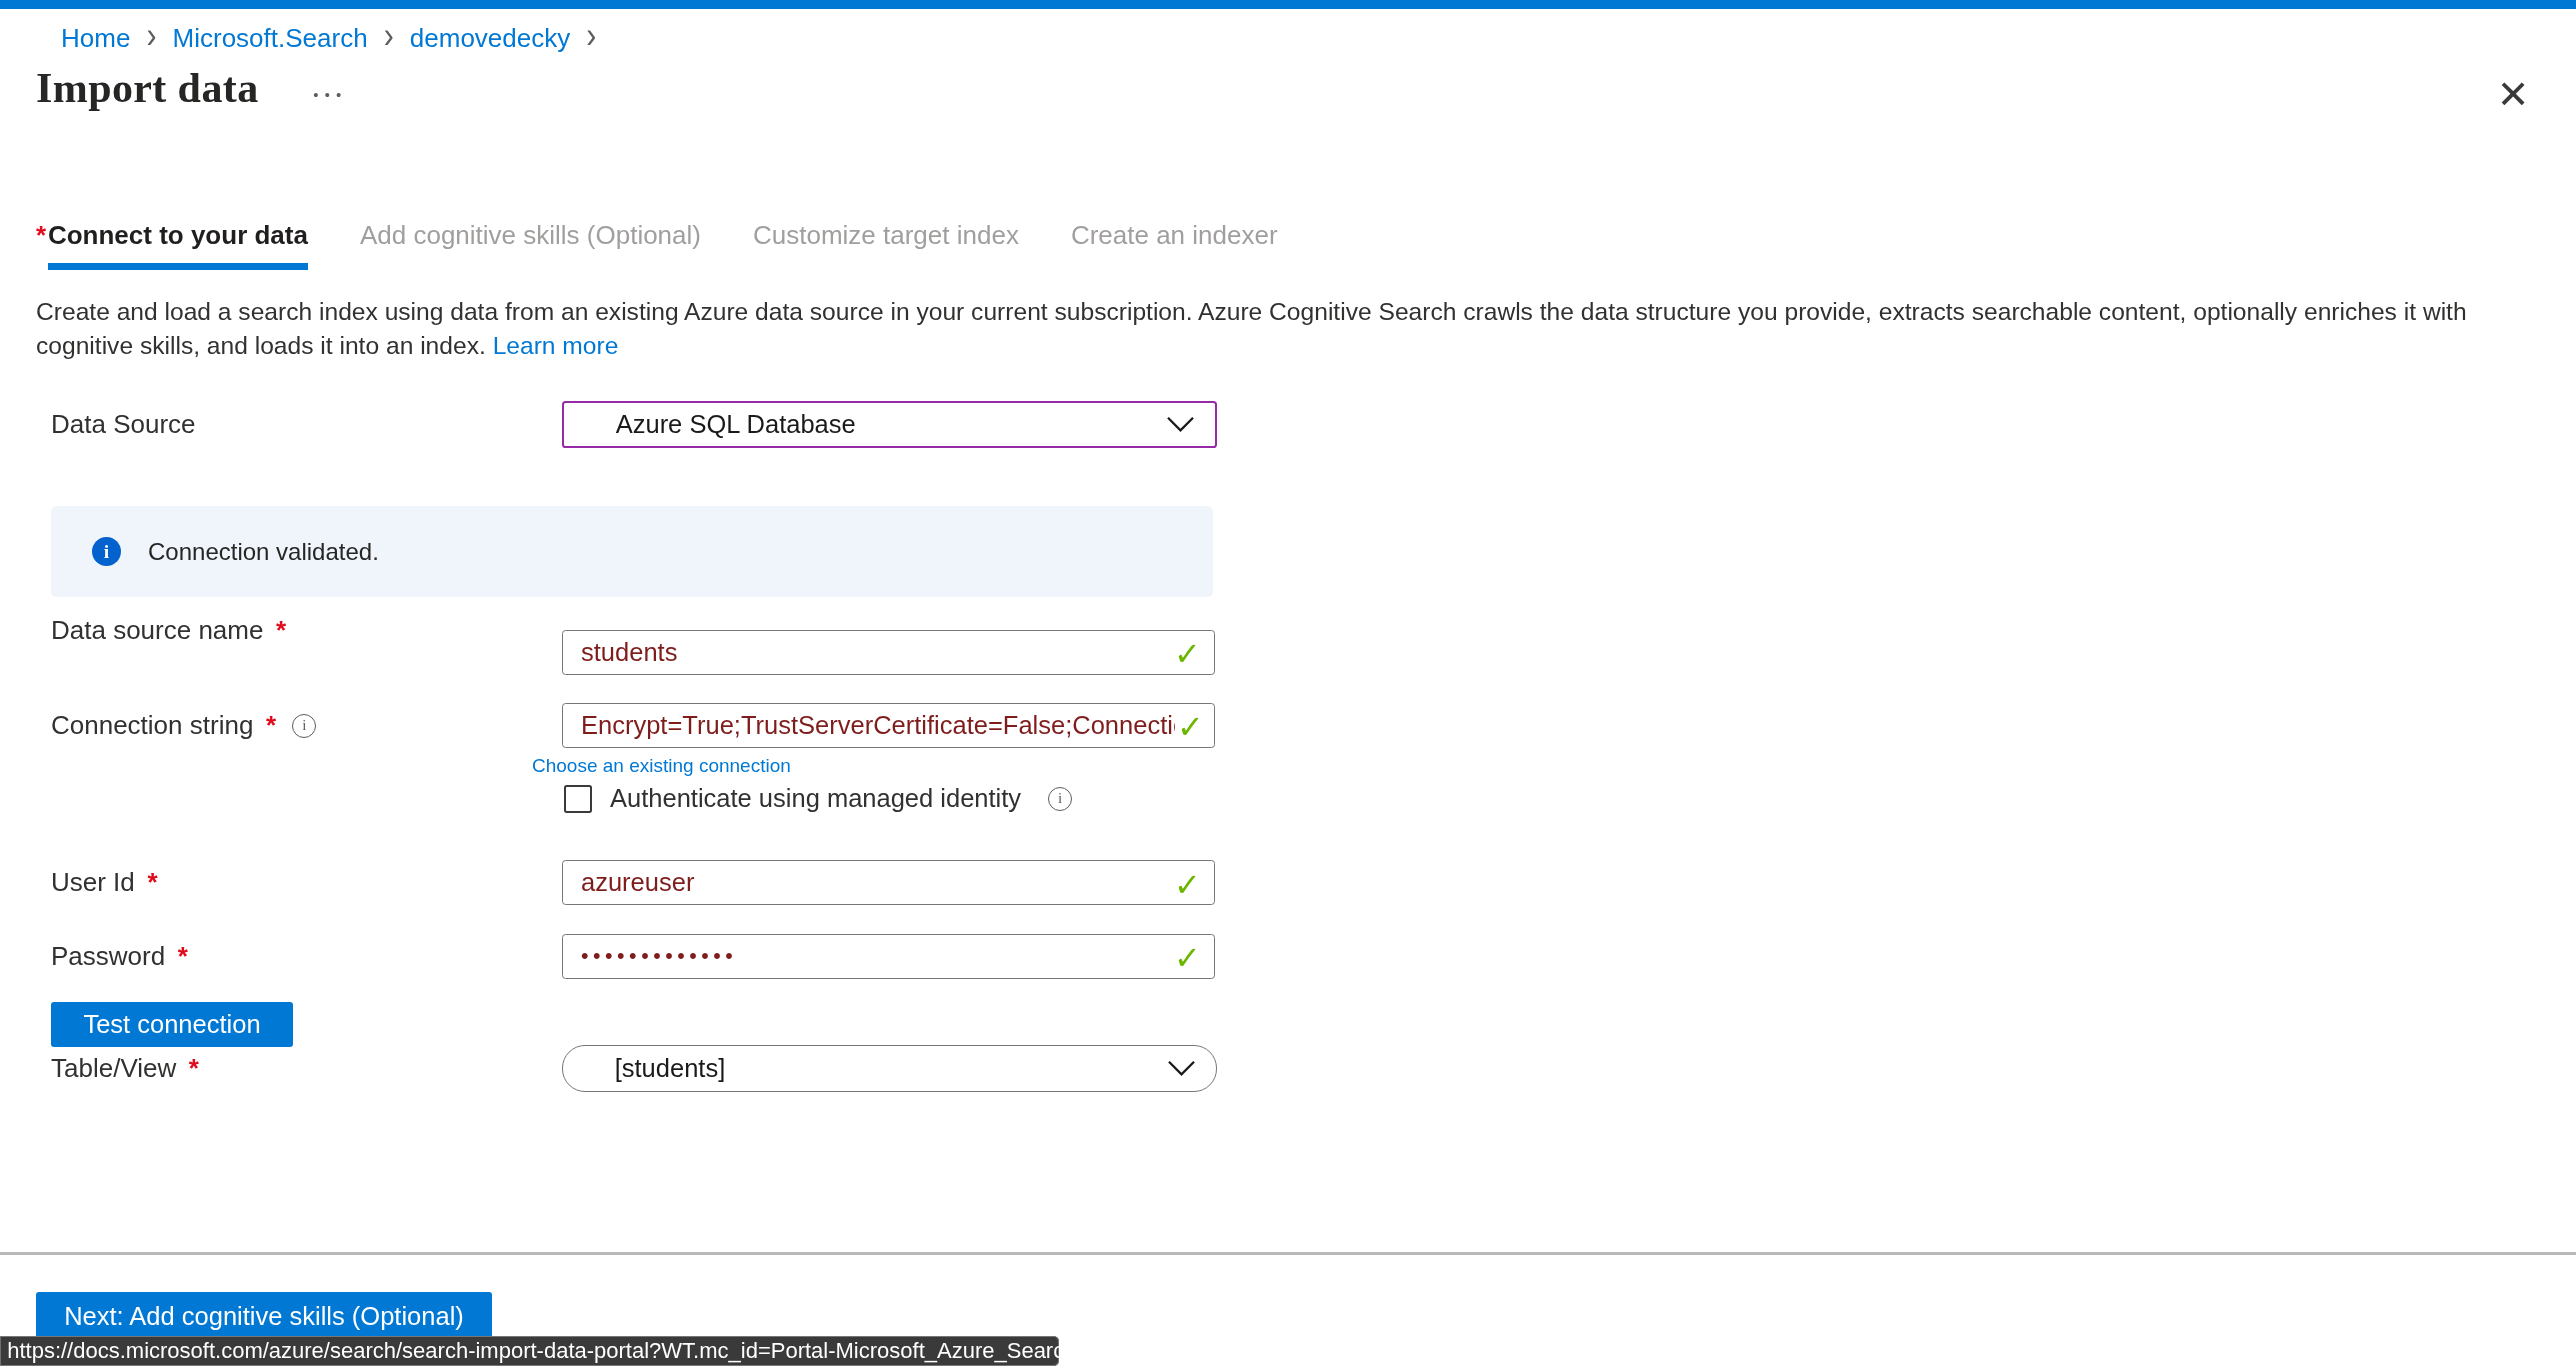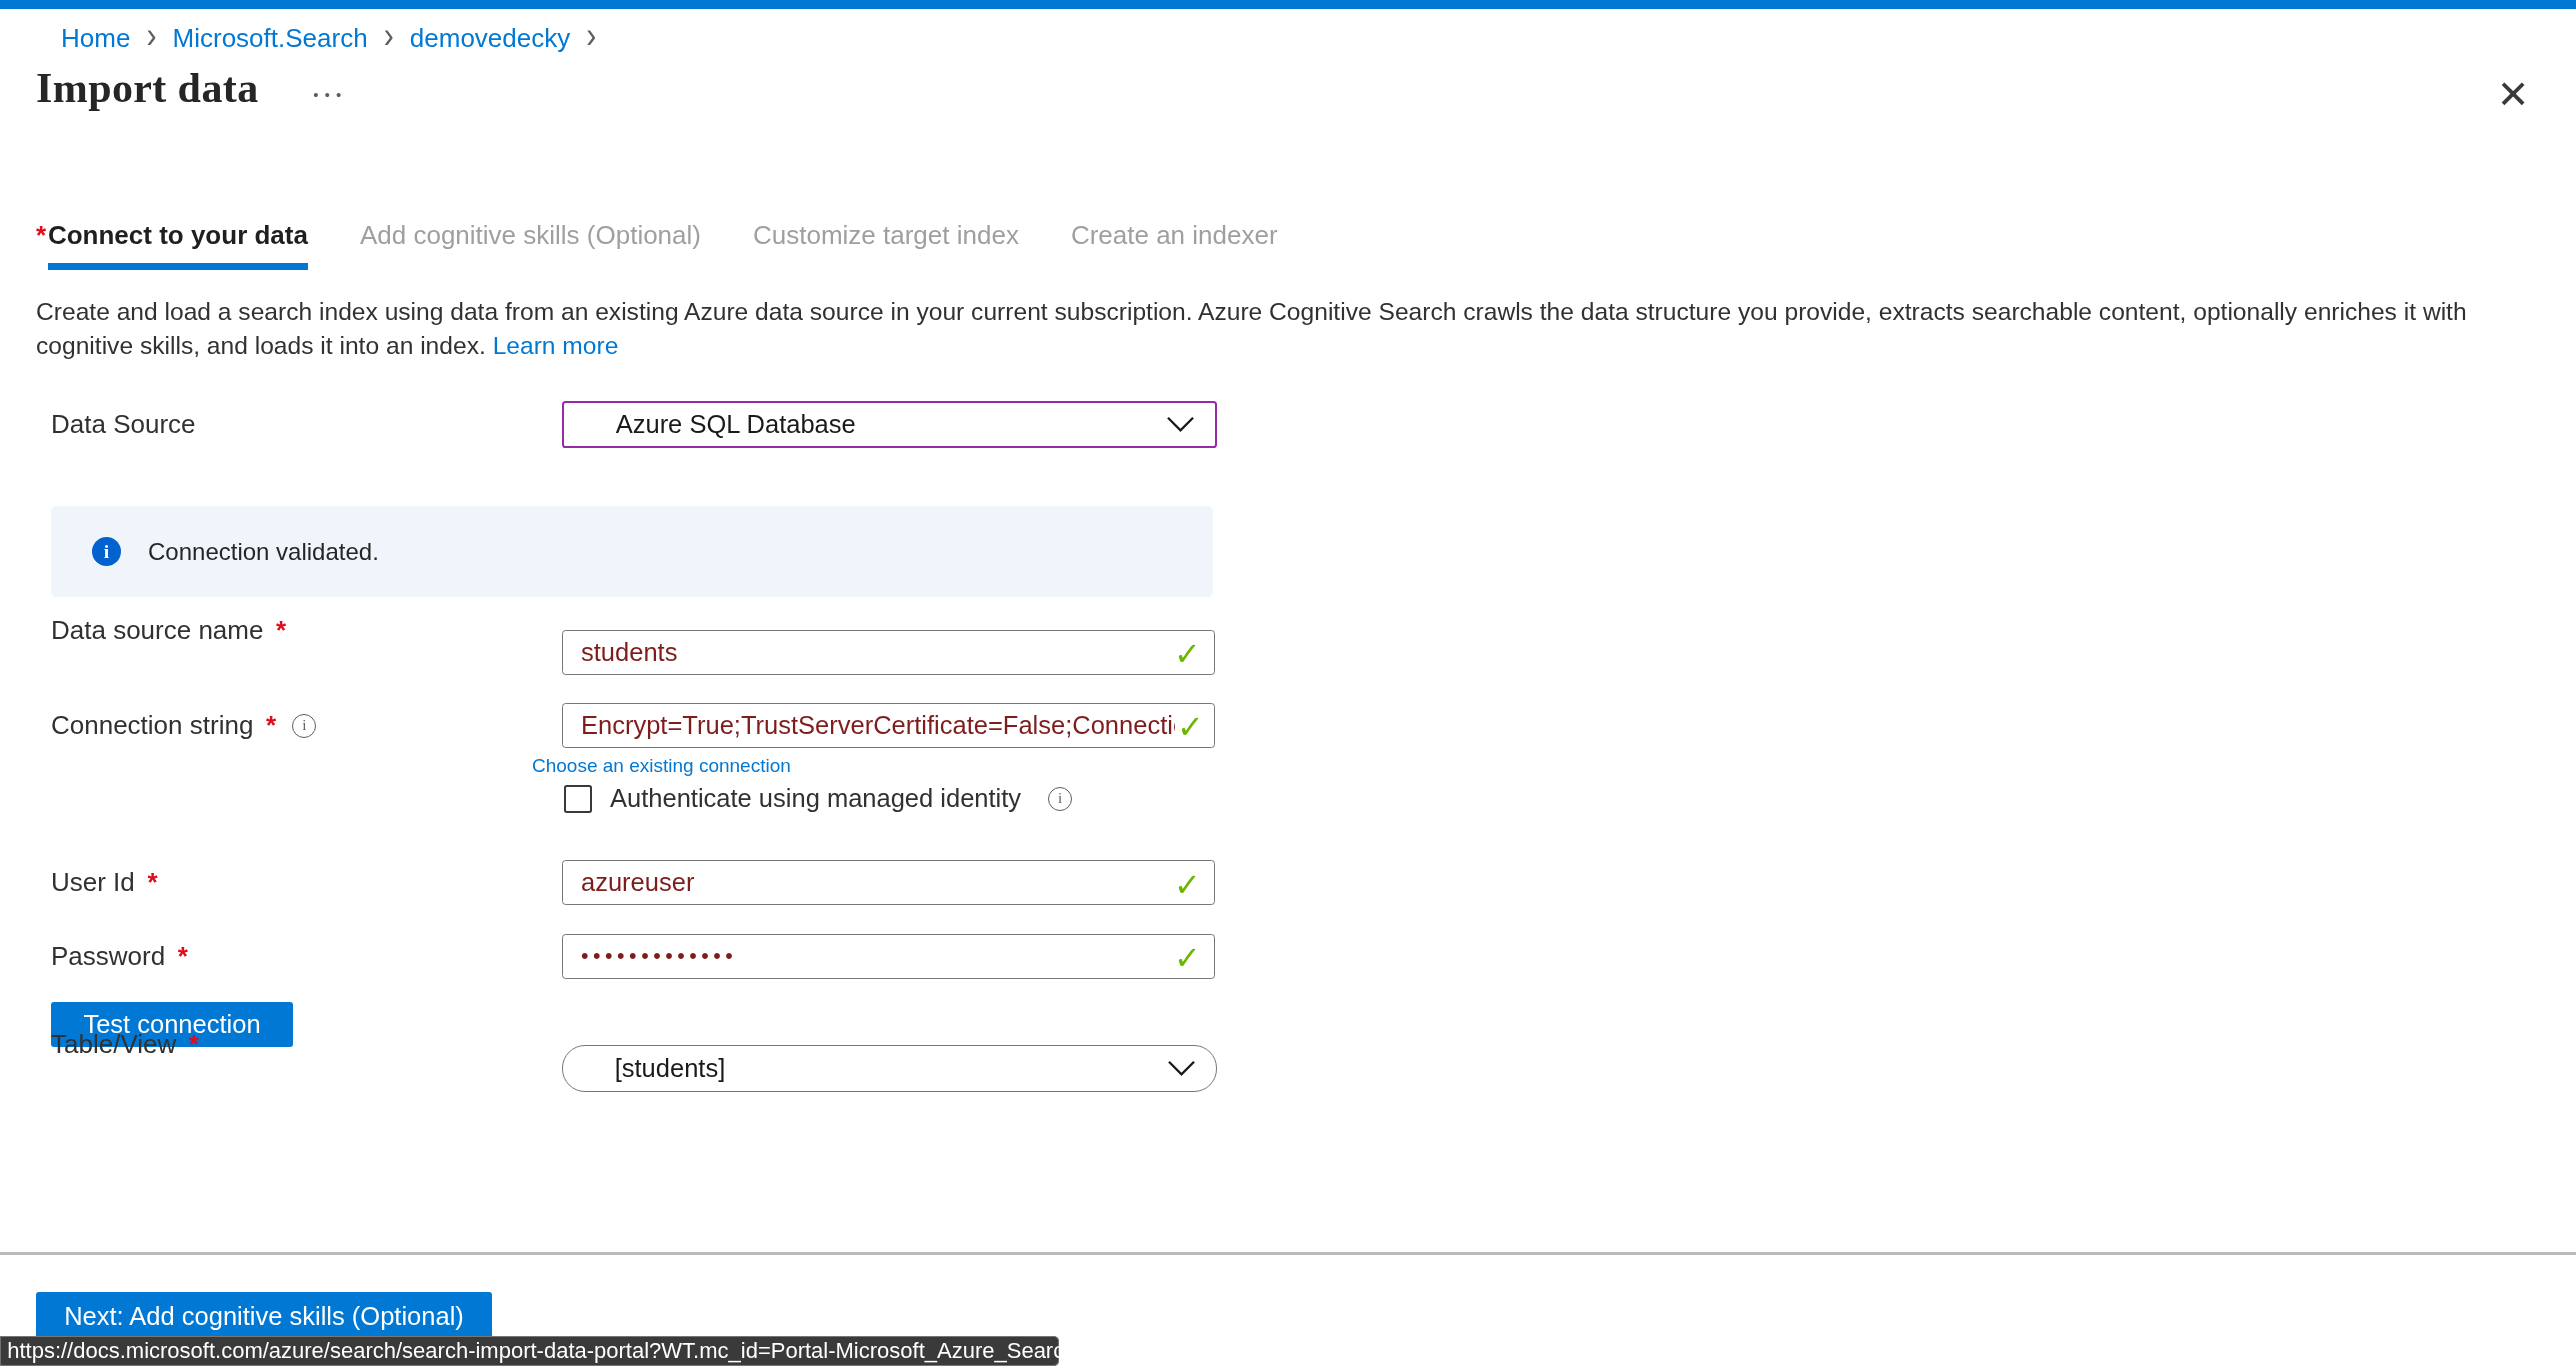--- a/index.html
+++ b/index.html
@@ -160,21 +160,21 @@
 
 <div class="field-label" style="top:934px;height:45px;">
   <span>Password</span>
     <span class="req">*</span>
 </div>
 <input class="text-input" style="top: 934px; font-size: 21.5px; letter-spacing: 4.5px;" value="•••••••••••••">
 <span class="valid-check" style="top:939px;left:1174px;">✓</span>
 
 <button class="btn test-btn">Test connection</button>
 
-<div class="field-label" style="top:1021px;height:47px;">
+<div class="field-label" style="top:1045px;height:47px;">
   <span>Table/View</span>
     <span class="req">*</span>
 </div>
 <div class="dropdown" style="top:1045px;height:47px;border-radius:23px;">
   <span class="dd-value">[students]</span>
   <span class="dd-chevron">
     <svg width="29" height="17" viewBox="0 0 32 19">
         <polyline points="2,2 16,16 30,2" fill="none" stroke="#1a1a1a" stroke-width="2.6"></polyline>
       </svg>
   </span>

